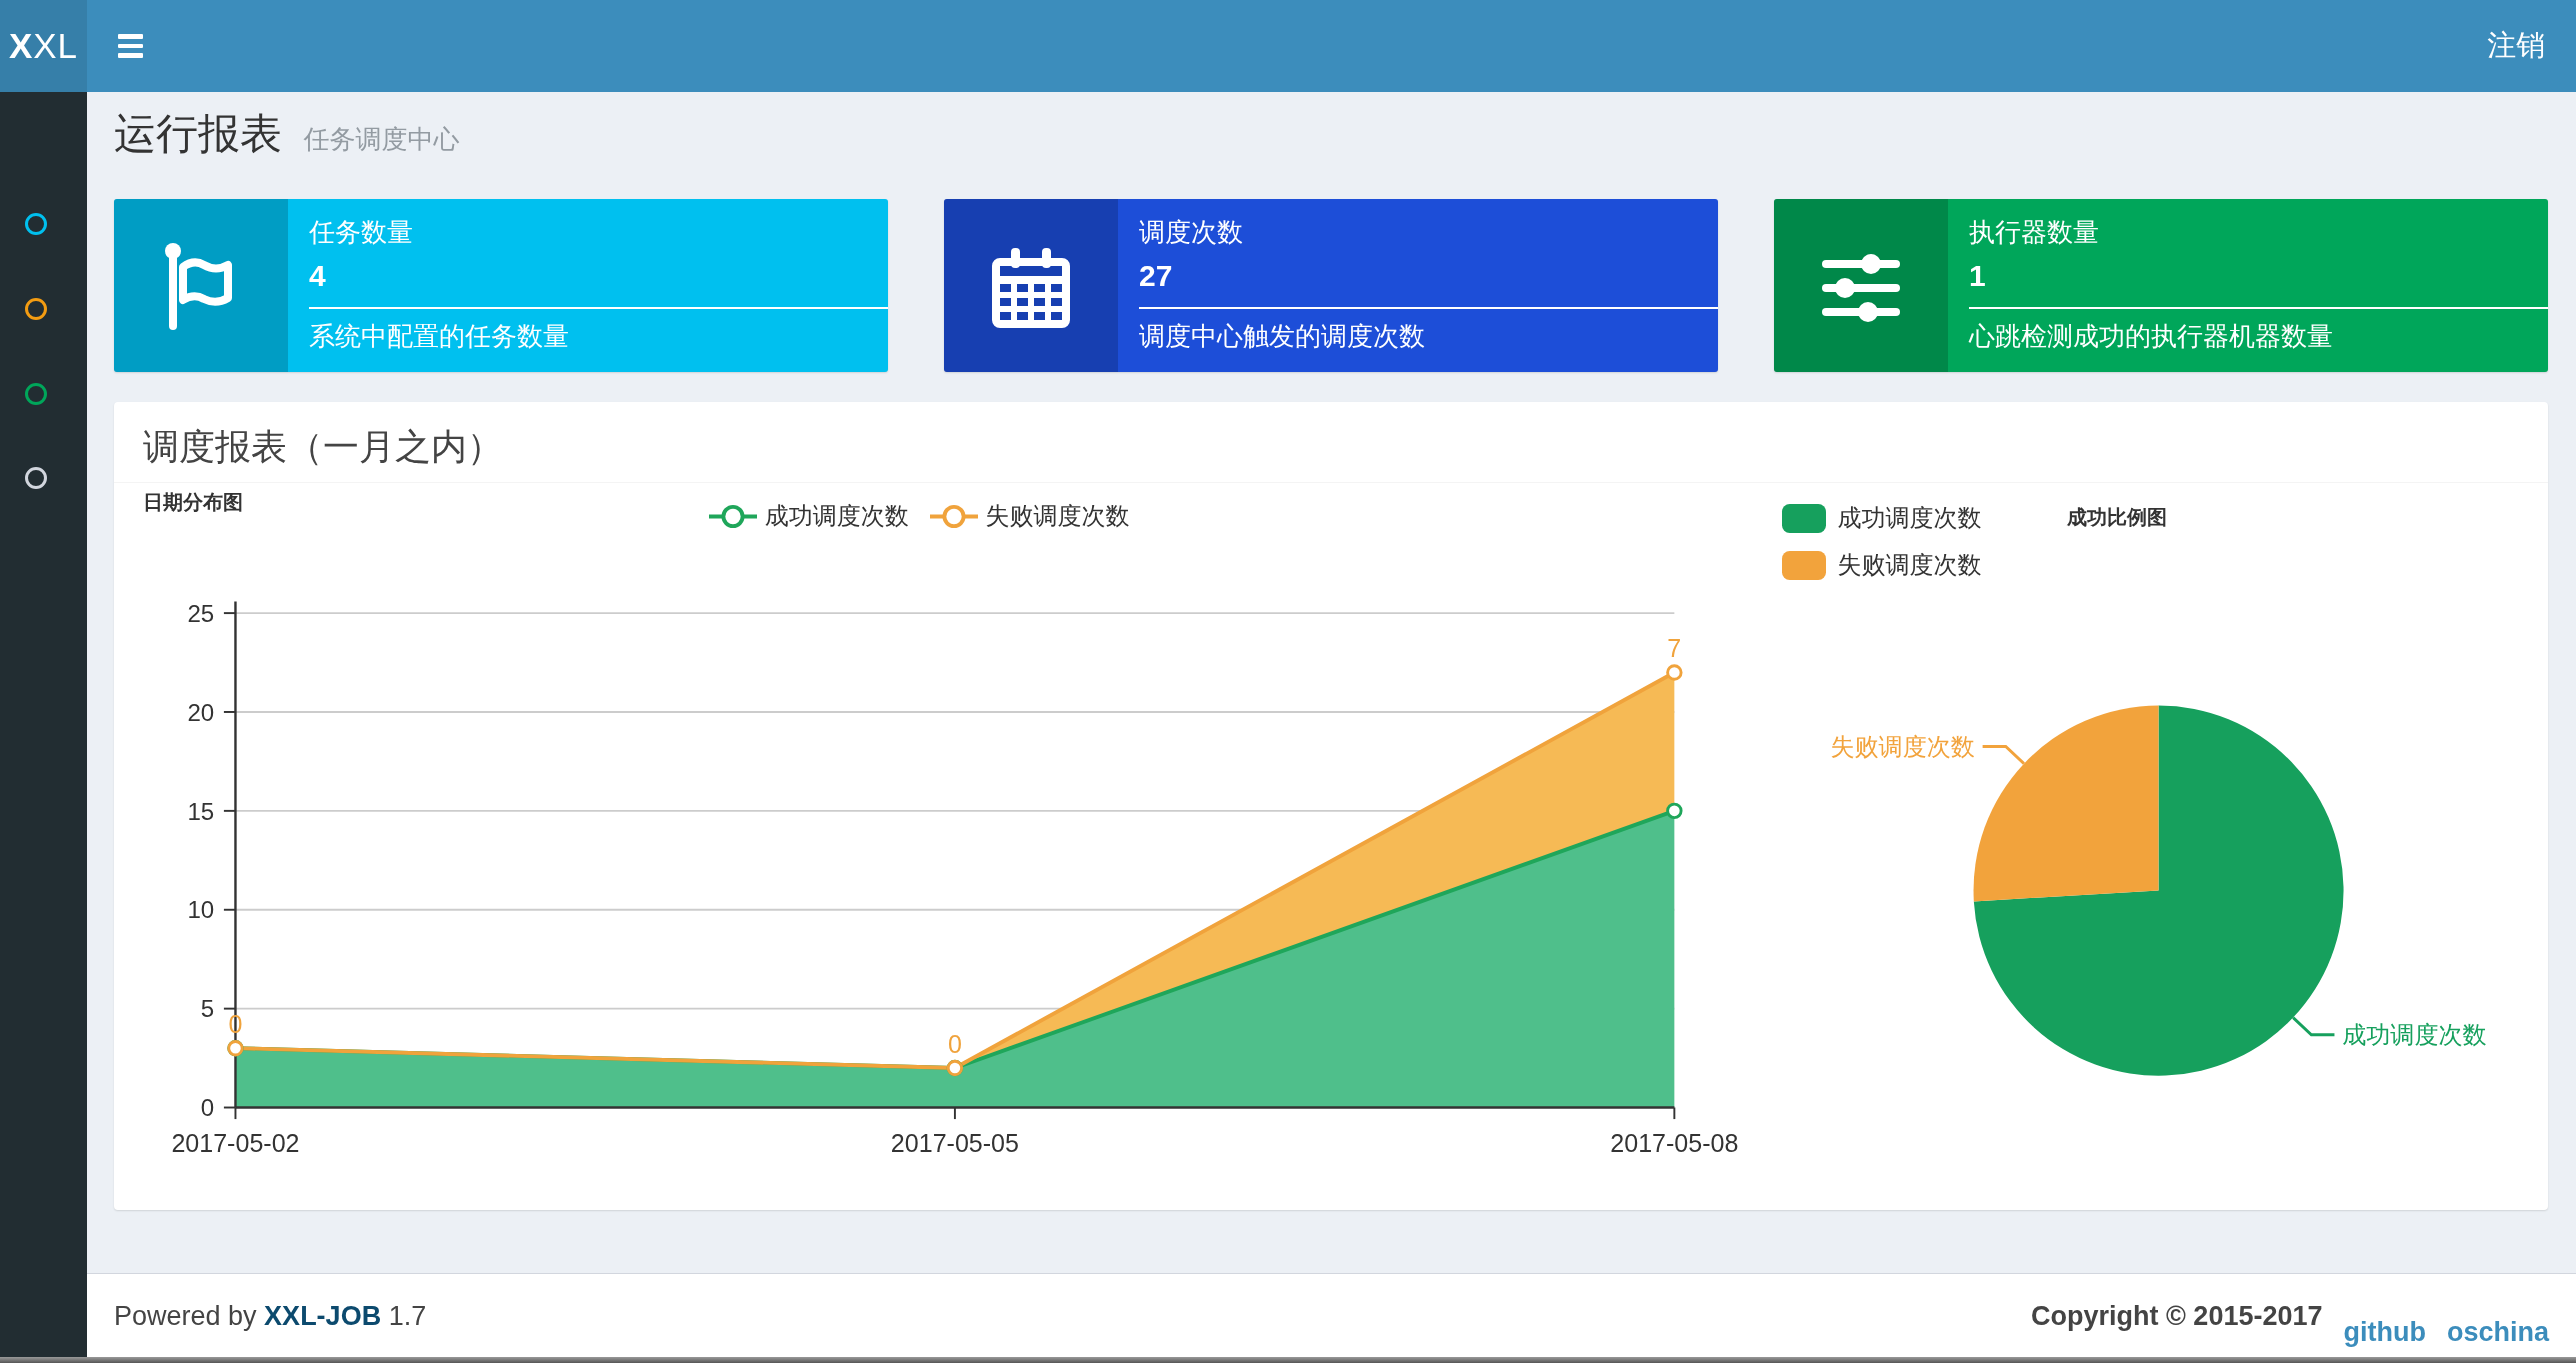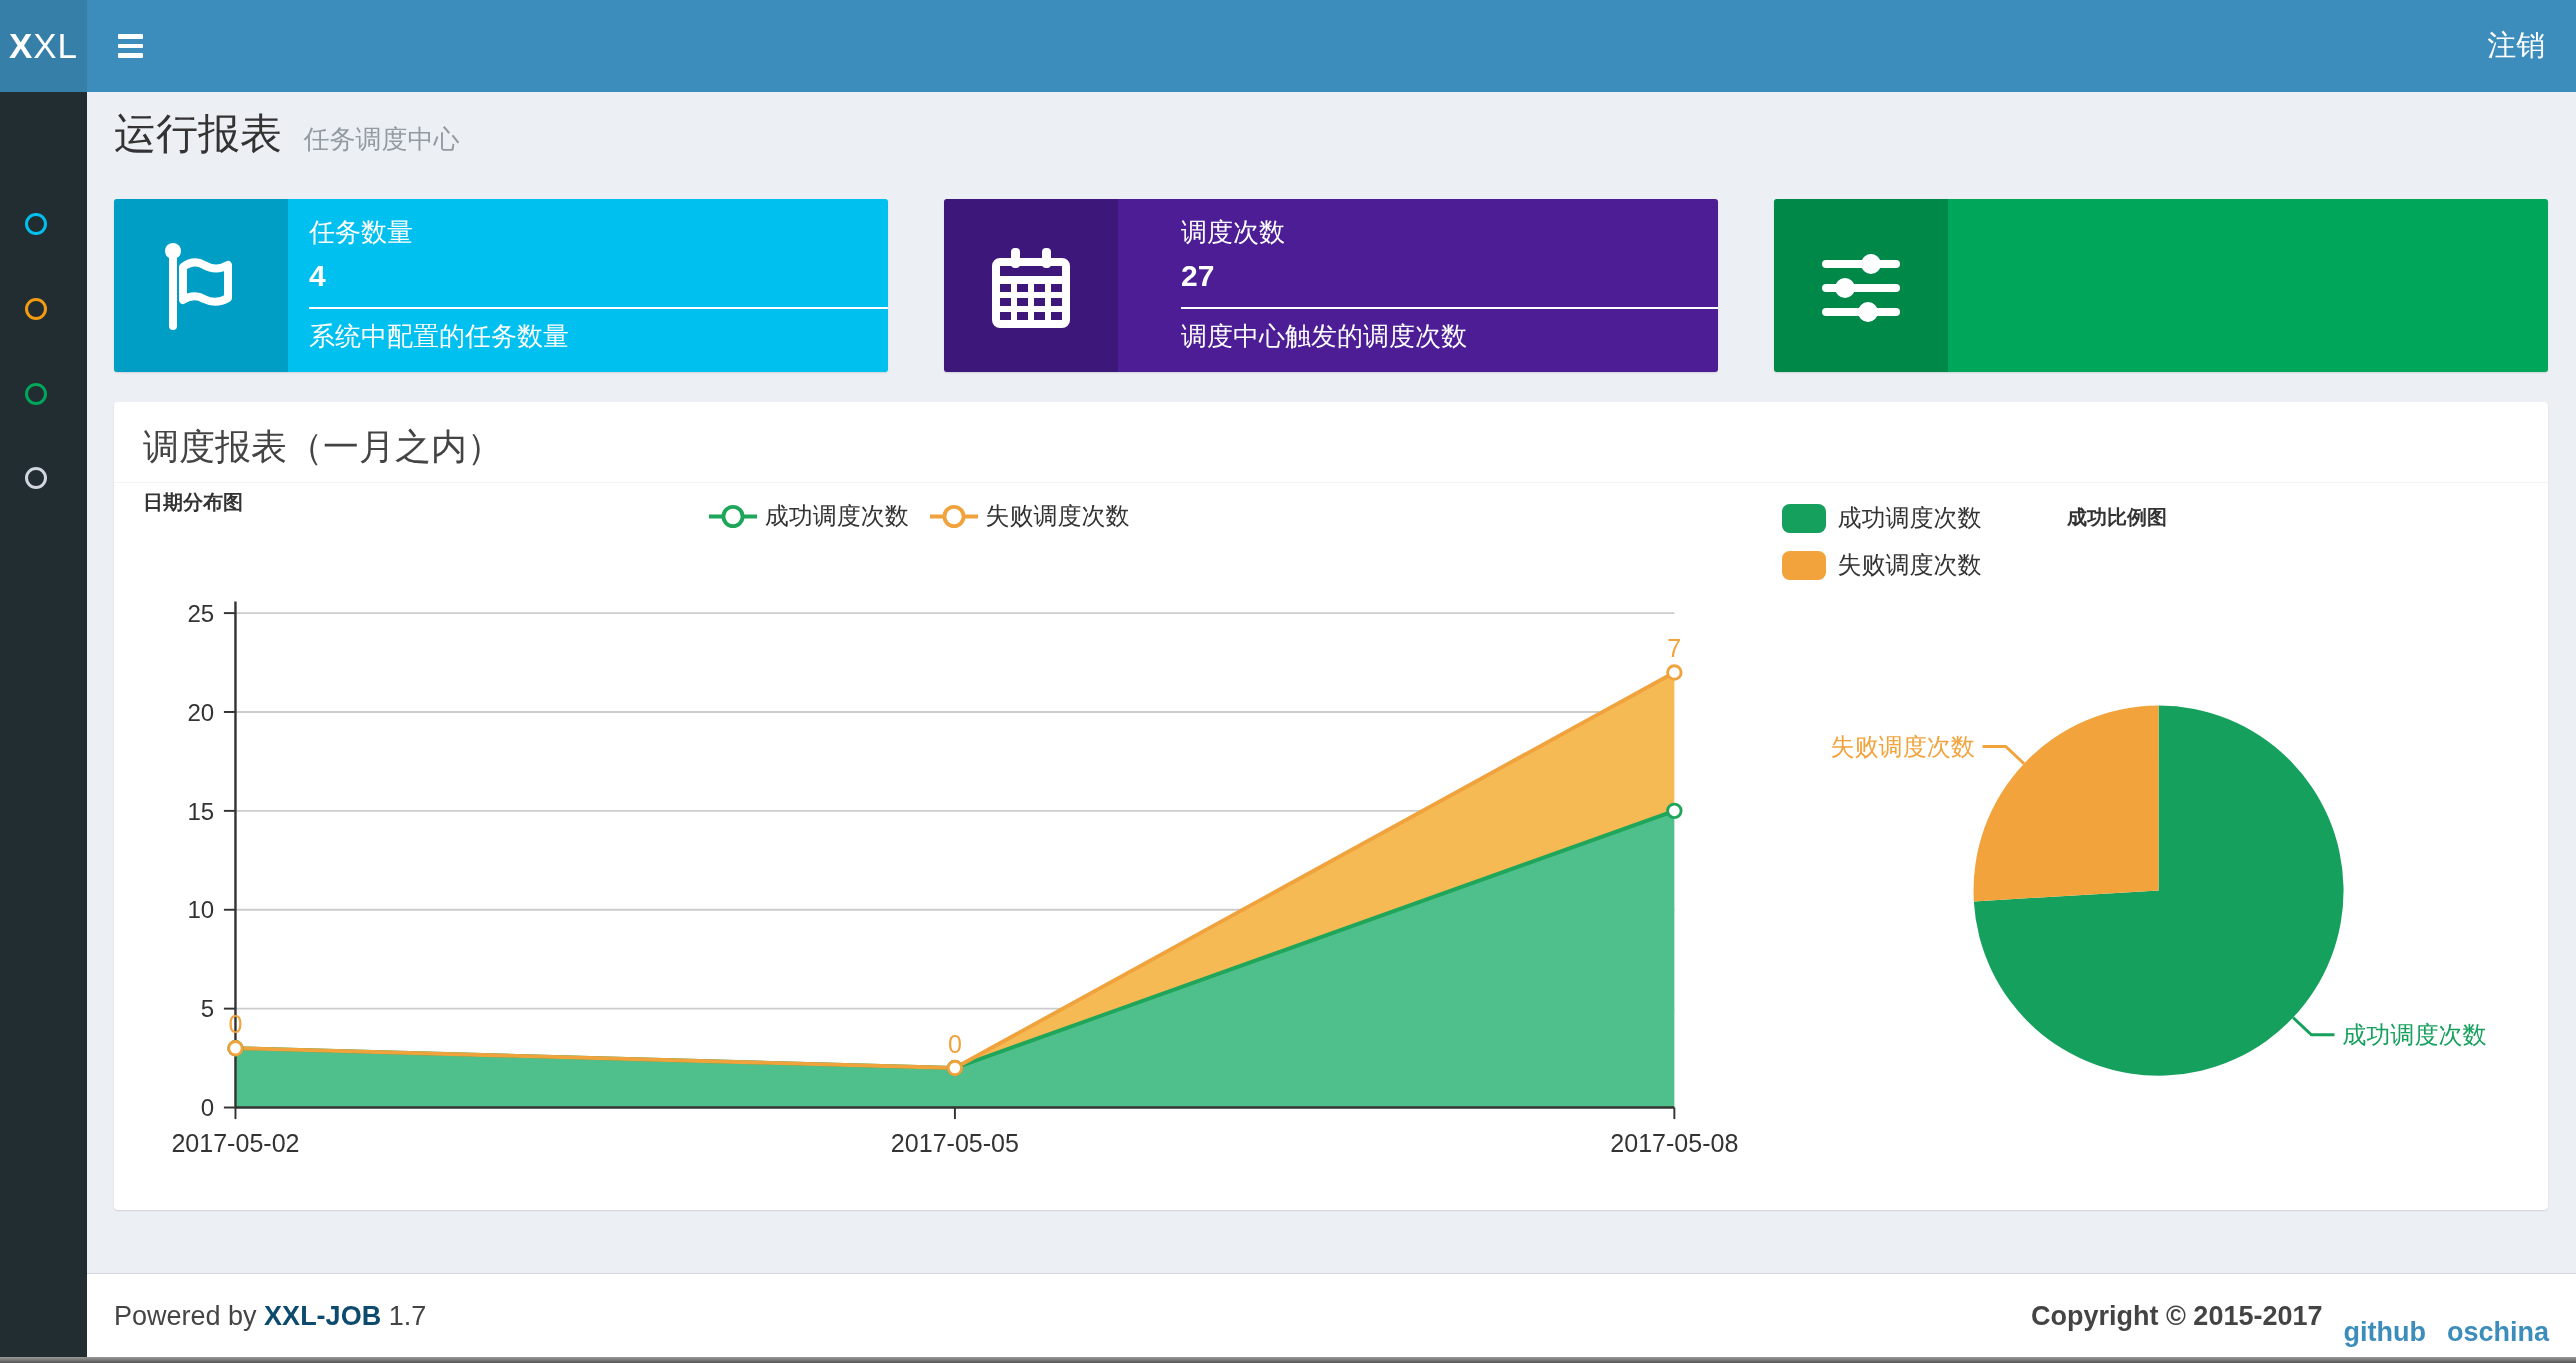--- a/index.html
+++ b/index.html
@@ -123,21 +123,21 @@
           </svg>
         </div>
         <div class="ib-body">
           <div class="ib-title">任务数量</div>
           <div class="ib-value">4</div>
           <hr class="ib-line">
           <div class="ib-desc">系统中配置的任务数量</div>
         </div>
       </div>
 
-      <div class="info-box" style="background: #4c1d95; gap: 42px;">
+      <div class="info-box" style="background: #1d4ed8;">
         <div class="ib-icon">
           <svg viewBox="0 0 100 100">
             <rect x="30" y="12" width="9" height="20" rx="4" fill="#fff"></rect>
             <rect x="61" y="12" width="9" height="20" rx="4" fill="#fff"></rect>
             <rect x="15" y="26" width="70" height="62" rx="4" fill="none" stroke="#fff" stroke-width="8"></rect>
             <line x1="15" y1="44" x2="85" y2="44" stroke="#fff" stroke-width="8"></line>
             <line x1="33" y1="46" x2="33" y2="86" stroke="#fff" stroke-width="6"></line>
             <line x1="50" y1="46" x2="50" y2="86" stroke="#fff" stroke-width="6"></line>
             <line x1="67" y1="46" x2="67" y2="86" stroke="#fff" stroke-width="6"></line>
             <line x1="17" y1="59" x2="83" y2="59" stroke="#fff" stroke-width="6"></line>
@@ -155,20 +155,26 @@
       <div class="info-box" style="background: rgb(0, 166, 90);">
         <div class="ib-icon">
           <svg viewBox="0 0 100 100">
             <line x1="15" y1="28" x2="85" y2="28" stroke="#fff" stroke-width="8" stroke-linecap="round"></line>
             <circle cx="60" cy="28" r="10" fill="#fff"></circle>
             <line x1="15" y1="52" x2="85" y2="52" stroke="#fff" stroke-width="8" stroke-linecap="round"></line>
             <circle cx="34" cy="52" r="10" fill="#fff"></circle>
             <line x1="15" y1="76" x2="85" y2="76" stroke="#fff" stroke-width="8" stroke-linecap="round"></line>
             <circle cx="57" cy="76" r="10" fill="#fff"></circle>
           </svg>
+        </div>
+        <div class="ib-body">
+          <div class="ib-title">执行器数量</div>
+          <div class="ib-value">1</div>
+          <hr class="ib-line">
+          <div class="ib-desc">心跳检测成功的执行器机器数量</div>
         </div>
       </div>
 
     </section>
 
     <section class="panel">
       <div class="panel-head">调度报表（一月之内）</div>
       <div class="charts">
 
         <div class="chart-title lc-title">日期分布图</div>

